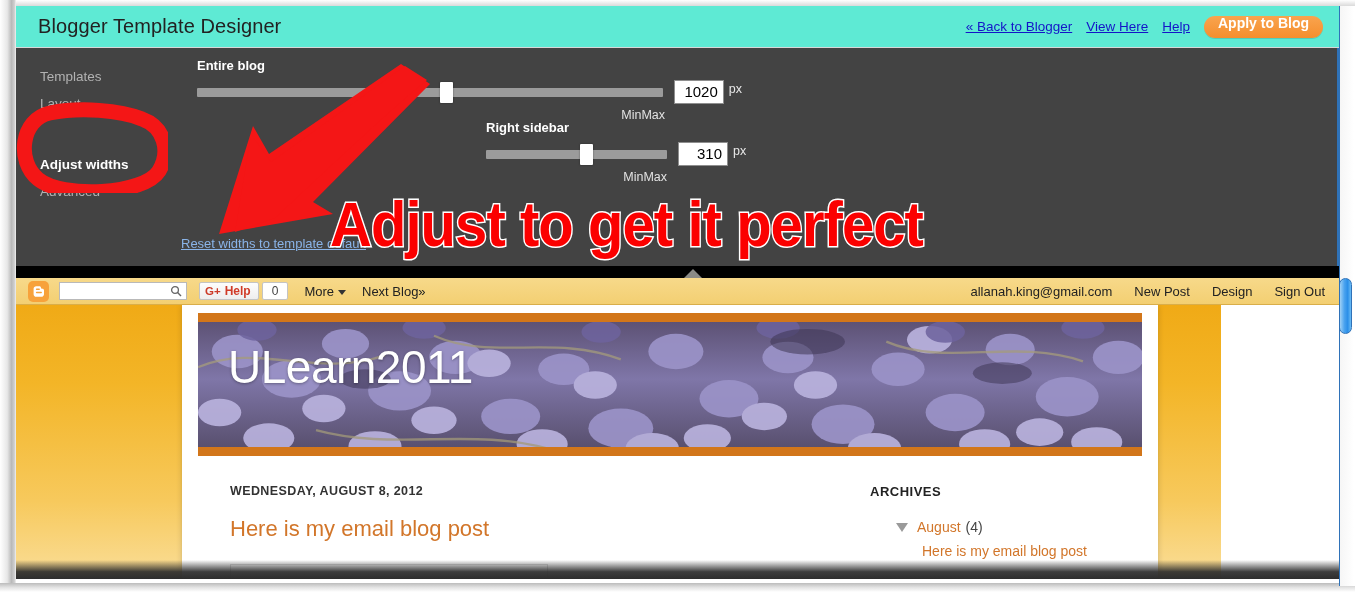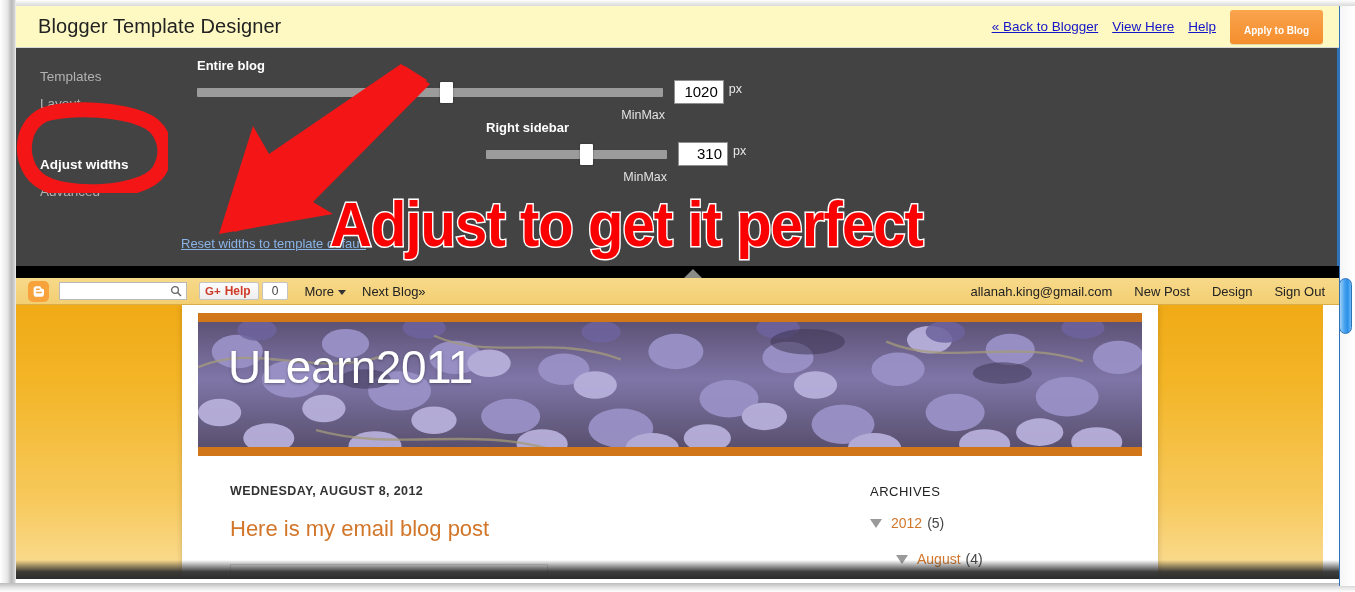--- a/index.html
+++ b/index.html
@@ -26,43 +26,43 @@
     background: linear-gradient(to bottom, #ffffff 0%, #e3e3e3 50%, #c9c9c9 100%);
   }
   .frame-shadow-bottom {
     position: absolute; left: 0; bottom: 0; width: 1355px; height: 9px;
     background: linear-gradient(to top, #ffffff 0%, #e3e3e3 50%, #bcbcbc 100%);
   }
 
   
   #designer-topbar {
     position: absolute; left: 16px; top: 6px; width: 1323px; height: 42px;
-    background: #fef9c3;
+    background: #5eead4;
     border-bottom: 1px solid #d8d8d8;
     display: flex; align-items: center;
   }
   #designer-title {
     margin-left: 22px;
     font-size: 20px; color: #222; font-weight: 400;
     letter-spacing: .1px;
   }
   #topbar-right {
     margin-left: auto; display: flex; align-items: center;
     margin-right: 16px; gap: 14px;
   }
   #topbar-right a.tb-link {
     color: #1414c8; font-size: 13.5px; text-decoration: underline;
     white-space: nowrap;
   }
   #apply-btn {
     background: #f79a42;
     background: linear-gradient(to bottom, #fba css, #f79a42);
     background: linear-gradient(to bottom, #f9a44e 0%, #f58e2d 100%);
-    color: #ffffff; font-weight: bold; font-size: 10px;
-    padding: 16px 14px 8px; border: none; border-radius: 3px;
+    color: #ffffff; font-weight: bold; font-size: 14px;
+    padding: 0 14px 8px; border: none; border-radius: 12px;
     cursor: pointer; line-height: 1;
     box-shadow: 0 1px 0 rgba(0,0,0,.12);
   }
 
   
   #designer-panel {
     position: absolute; left: 16px; top: 48px; width: 1323px; height: 218px;
     background: #434343;
     overflow: hidden;
   }
@@ -191,21 +191,21 @@
     width: 0; height: 0; border-left: 4px solid transparent;
     border-right: 4px solid transparent; border-top: 5px solid #333;
     vertical-align: middle;
   }
   #nav-right { margin-left: auto; display: flex; align-items: center; margin-right: 14px; }
   #nav-right .nav-item { margin-left: 22px; }
   #nav-email { font-size: 13px; color: #222; }
 
   
   #blog-body {
-    position: absolute; left: 16px; top: 305px; width: 1307px; height: 279px;
+    position: absolute; left: 16px; top: 305px; width: 1205px; height: 279px;
     background: linear-gradient(to bottom, #f0aa16 0%, #f3b527 28%, #f7c95c 70%, #fadf9c 100%);
     overflow: hidden;
   }
   #blog-outer {
     position: absolute; left: 166px; top: 0; width: 976px; height: 279px;
     background: #ffffff;
     box-shadow: 0 0 6px rgba(0,0,0,.18);
   }
   #blog-header {
     margin: 8px 16px 0; height: 143px;
@@ -239,21 +239,21 @@
   #post-image .pi-inner {
     position: absolute; left: 6px; right: 6px; top: 7px; bottom: 0;
     background: linear-gradient(to bottom, #fbfbfb 0%, #dfdfe2 55%, #8e8e93 100%);
   }
   #post-image .pi-blob1 { position: absolute; left: 120px; top: 16px; width: 52px; height: 9px; background: #e3b7c9; filter: blur(2px); opacity: .75;}
   #post-image .pi-blob2 { position: absolute; left: 188px; top: 15px; width: 78px; height: 10px; background: #4a4a4f; filter: blur(1.5px); opacity: .85;}
   #post-image .pi-blob3 { position: absolute; right: 22px; top: 16px; width: 44px; height: 9px; background: #e0a8bf; filter: blur(2px); opacity: .7;}
 
   #side-col { width: 294px; padding: 28px 0 0 34px; }
   #archives-title {
-    font-size: 13px; font-weight: normal; color: #222; letter-spacing: .5px;
+    font-size: 13px; font-weight: bold; color: #222; letter-spacing: .5px;
   }
   .arch-row { display: flex; align-items: center; margin-top: 16px; font-size: 14px; }
   .arch-row.indent { margin-left: 26px; margin-top: 20px; }
   .arch-row.indent2 { margin-left: 52px; margin-top: 8px; }
   .tri {
     width: 0; height: 0; border-left: 6px solid transparent;
     border-right: 6px solid transparent; border-top: 9px solid #9a9a9a;
     margin-right: 9px; cursor: pointer;
   }
   .arch-link { color: #d2762a; cursor: pointer; }
@@ -498,25 +498,20 @@
             <div class="pi-inner"></div>
             <div class="pi-blob1"></div>
               <div class="pi-blob2"></div>
               <div class="pi-blob3"></div>
           </div>
         </div>
 
         <div id="side-col">
           <div id="archives-title">ARCHIVES</div>
 
-          <div class="arch-row">
-            <span class="tri"></span>
-            <span class="arch-link">2012</span>
-            <span class="arch-count">(5)</span>
-          </div>
 
           <div class="arch-row indent">
             <span class="tri"></span>
             <span class="arch-link">August</span>
             <span class="arch-count">(4)</span>
           </div>
 
           <div class="arch-row indent2">
             <span class="arch-link">Here is my email blog post</span>
           </div>

